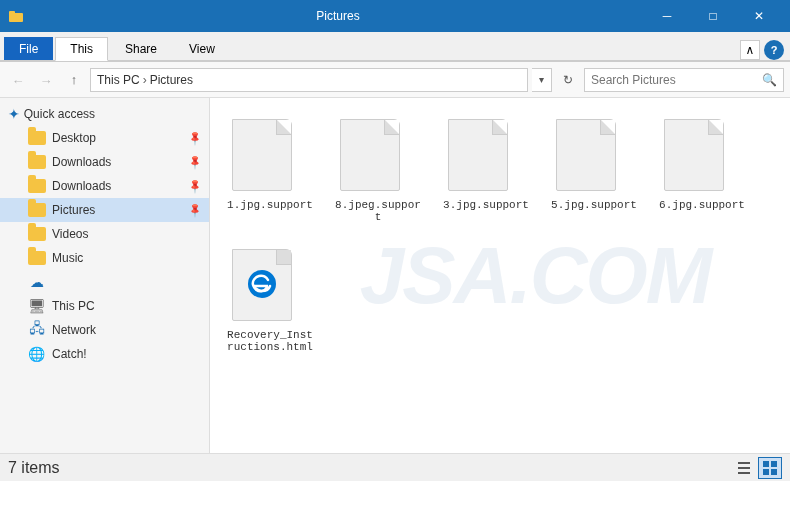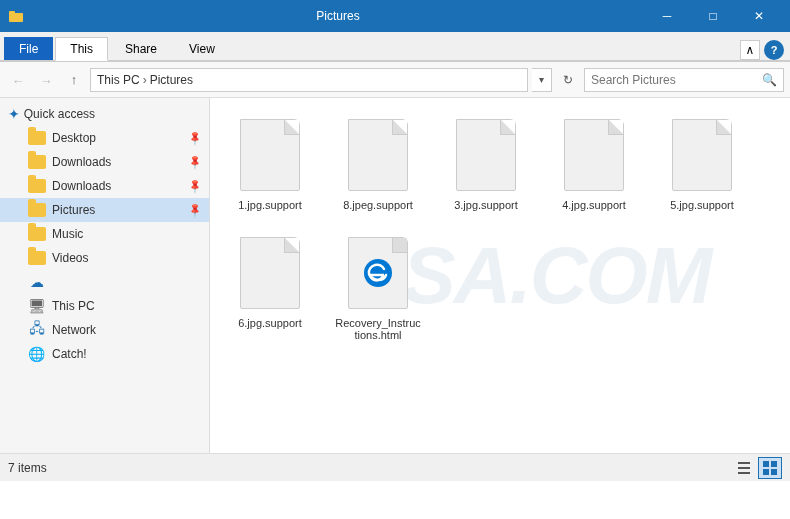--- a/index.html
+++ b/index.html
@@ -327,25 +327,25 @@
       pointer-events: none;
       user-select: none;
       white-space: nowrap;
       font-style: italic;
       letter-spacing: -2px;
     }
     .file-item {
       width: 100px;
       display: flex;
       flex-direction: column;
-      align-items: center;
       padding: 6px;
       cursor: pointer;
       border-radius: 2px;
       border: 1px solid transparent;
+      font-family: Liberation Mono, monospace;
     }
     .file-icon-area {
       width: 70px;
       height: 80px;
       position: relative;
       display: flex;
       align-items: center;
       justify-content: center;
     }
     .file-doc-icon {
@@ -415,21 +415,21 @@
     }
 
     
     .status-bar {
       height: 28px;
       background: #f0f0f0;
       border-top: 1px solid #ddd;
       display: flex;
       align-items: center;
       padding: 0 8px;
-      font-size: 12px;
+      font-size: 16px;
       color: #333;
     }
     .status-left { flex: 1; }
     .status-right {
       display: flex;
       gap: 2px;
     }
     .view-btn {
       width: 24px;
       height: 22px;
@@ -536,28 +536,28 @@
         <div class="icon-folder"></div>
       </div>
       <span class="sidebar-item-label">Pictures</span>
       <span class="sidebar-pin-icon">📌</span>
     </div>
 
     <div class="sidebar-item">
       <div class="sidebar-item-icon">
         <div class="icon-folder"></div>
       </div>
+      <span class="sidebar-item-label">Videos</span>
+    </div>
+
+    <div class="sidebar-item">
+      <div class="sidebar-item-icon">
+        <div class="icon-folder"></div>
+      </div>
       <span class="sidebar-item-label">Music</span>
-    </div>
-
-    <div class="sidebar-item">
-      <div class="sidebar-item-icon">
-        <div class="icon-folder"></div>
-      </div>
-      <span class="sidebar-item-label">Videos</span>
     </div>
 
     <div class="sidebar-item">
       <div class="sidebar-item-icon">
         <span class="icon-cloud">☁</span>
       </div>
     </div>
 
     <div class="sidebar-item">
       <div class="sidebar-item-icon">
@@ -598,26 +598,20 @@
       <div class="file-name">8.jpeg.support</div>
     </div>
 
     <div class="file-item">
       <div class="file-icon-area">
         <div class="file-doc-icon"></div>
       </div>
       <div class="file-name">3.jpg.support</div>
     </div>
 
-    <div class="file-item">
-      <div class="file-icon-area">
-        <div class="file-doc-icon"></div>
-      </div>
-      <div class="file-name">4.jpg.support</div>
-    </div>
 
     <div class="file-item">
       <div class="file-icon-area">
         <div class="file-doc-icon"></div>
       </div>
       <div class="file-name">5.jpg.support</div>
     </div>
 
     <div class="file-item">
       <div class="file-icon-area">

